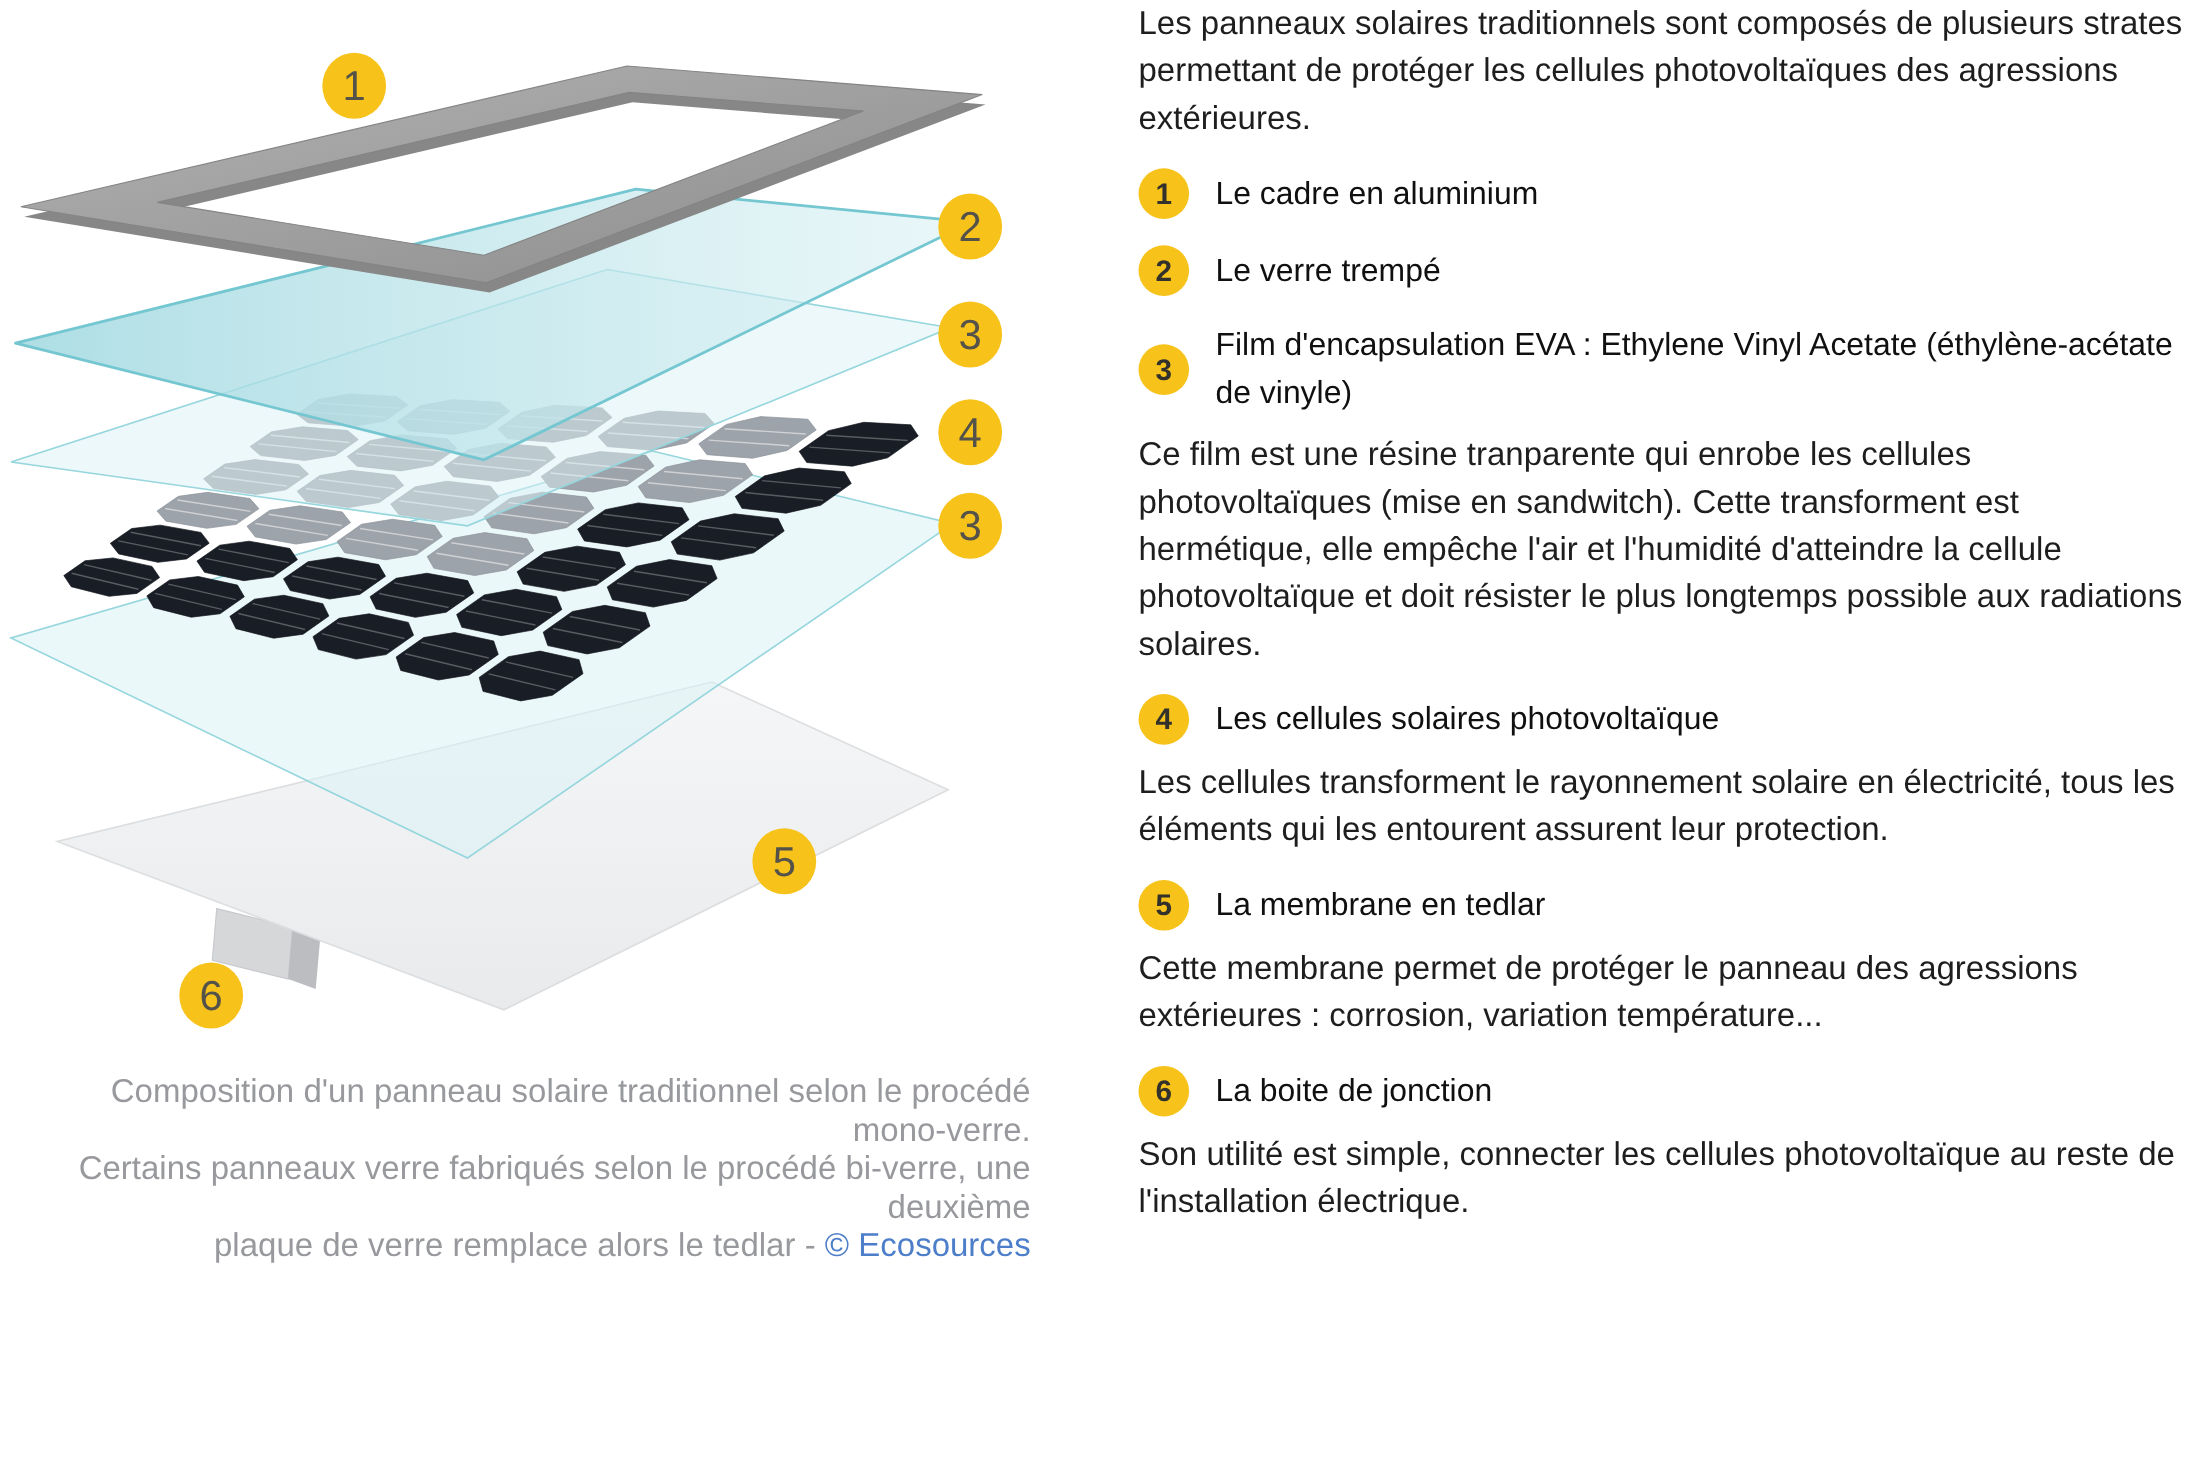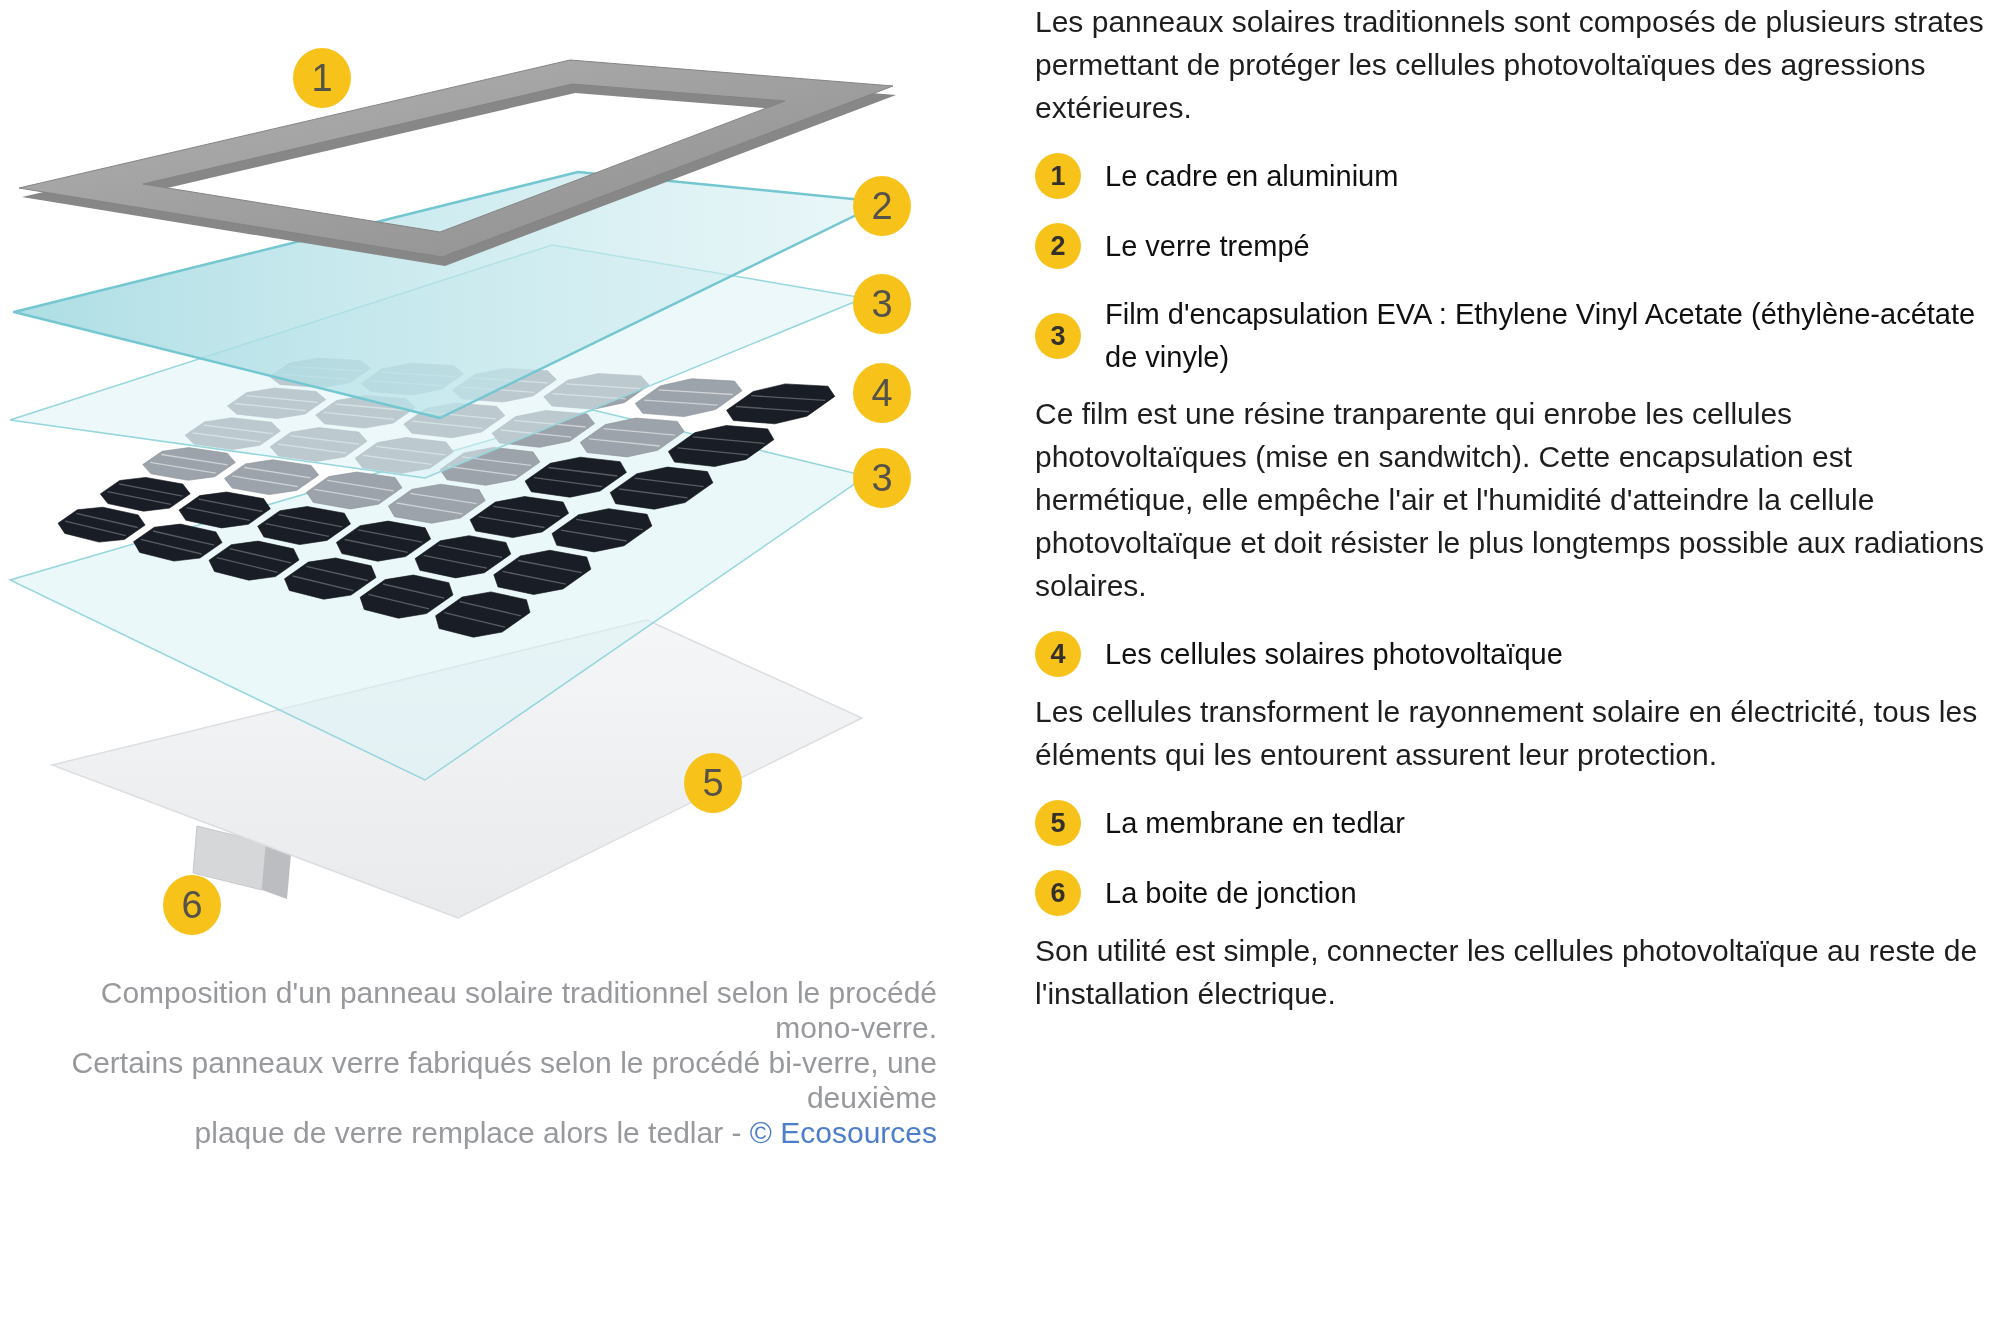--- a/index.html
+++ b/index.html
@@ -223,36 +223,37 @@
       <span class="badge">2</span>
       <h3 class="sec-title">Le verre trempé</h3>
     </div>
   </div>
 
   <div class="sec">
     <div class="sec-head">
       <span class="badge">3</span>
       <h3 class="sec-title">Film d'encapsulation EVA : Ethylene Vinyl Acetate (éthylène-acétate de vinyle)</h3>
     </div>
-    <p class="sec-body">Ce film est une résine tranparente qui enrobe les cellules photovoltaïques (mise en sandwitch). Cette encapsulation est hermétique, elle empêche l'air et l'humidité d'atteindre la cellule photovoltaïque et doit résister le plus longtemps possible aux radiations solaires.</p>
+    <p class="sec-body">Ce film est une résine tranparente qui enrobe les cellules photovoltaïques (mise en sandwitch). Cette transforment est hermétique, elle empêche l'air et l'humidité d'atteindre la cellule photovoltaïque et doit résister le plus longtemps possible aux radiations solaires.</p>
   </div>
 
   <div class="sec">
     <div class="sec-head">
       <span class="badge">4</span>
       <h3 class="sec-title">Les cellules solaires photovoltaïque</h3>
     </div>
     <p class="sec-body">Les cellules transforment le rayonnement solaire en électricité, tous les éléments qui les entourent assurent leur protection.</p>
   </div>
 
   <div class="sec">
     <div class="sec-head">
       <span class="badge">5</span>
       <h3 class="sec-title">La membrane en tedlar</h3>
     </div>
+    <p class="sec-body">Cette membrane permet de protéger le panneau des agressions extérieures : corrosion, variation température...</p>
   </div>
 
   <div class="sec">
     <div class="sec-head">
       <span class="badge">6</span>
       <h3 class="sec-title">La boite de jonction</h3>
     </div>
     <p class="sec-body">Son utilité est simple, connecter les cellules photovoltaïque au reste de l'installation électrique.</p>
   </div>
 </div>

